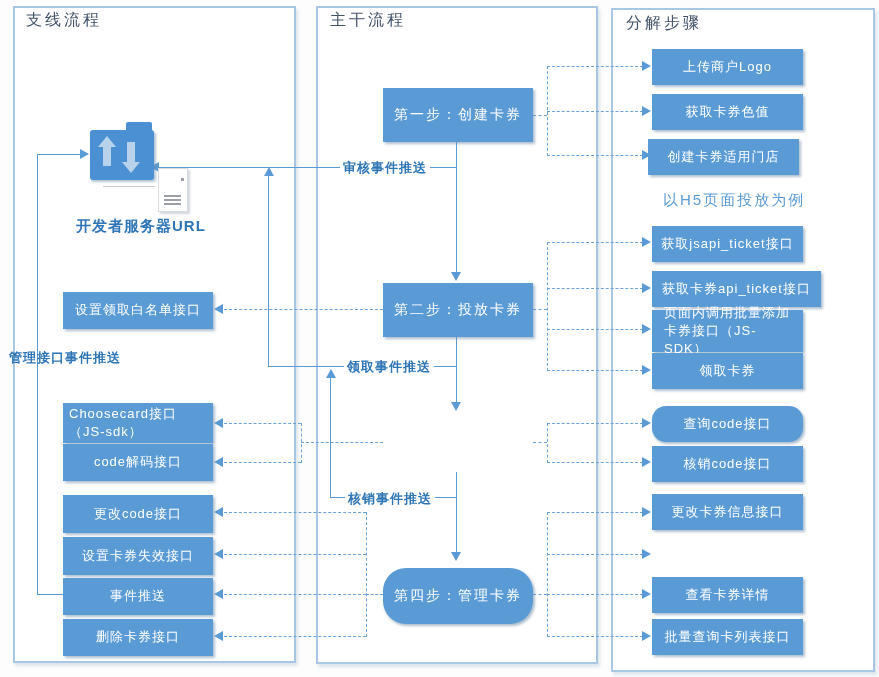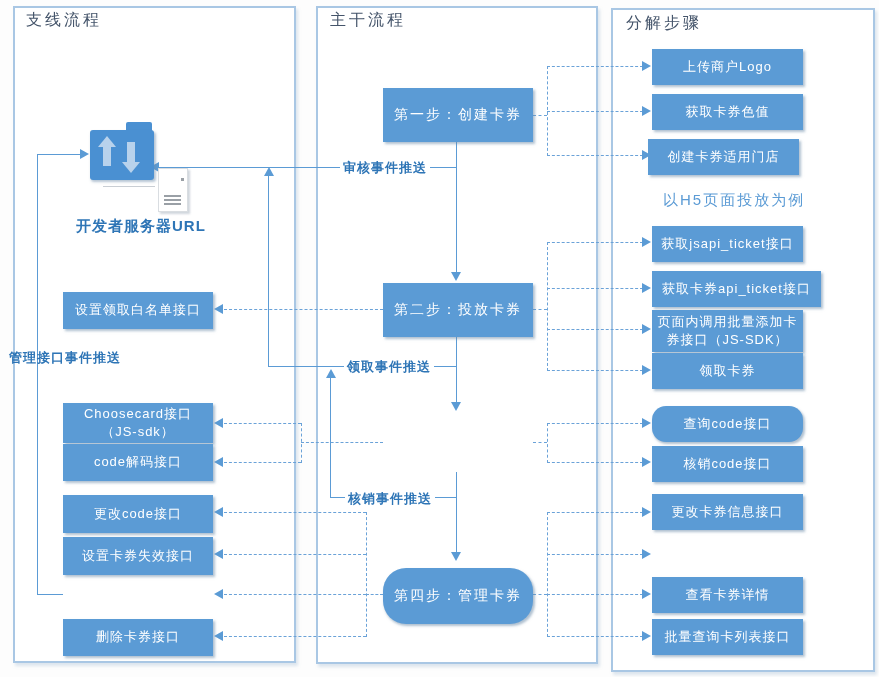--- a/index.html
+++ b/index.html
@@ -9,21 +9,21 @@
   }
   .panel{
     position:absolute;background:#fff;border:2px solid #a9c7e4;
     box-shadow:2px 3px 3px rgba(160,185,210,.35);box-sizing:border-box;
   }
   .panel-title{
     position:absolute;font-size:16px;color:#44546a;letter-spacing:3px;white-space:nowrap;
   }
   .bluebox{
     position:absolute;background:#5b9bd5;color:#fff;display:flex;align-items:center;justify-content:center;
-    text-align:center;font-size:13px;letter-spacing:1px;line-height:1.4;
+    text-align:left;font-size:13px;letter-spacing:1px;line-height:1.4;
     box-shadow:1.5px 2px 2.5px rgba(110,140,170,.55);box-sizing:border-box;padding:2px 6px;
   }
   .stepbox{font-size:14px;letter-spacing:2px;}
   .ln{position:absolute;border-top:1.5px solid #5b9bd5;height:0;}
   .lnv{position:absolute;border-left:1.5px solid #5b9bd5;width:0;}
   .dash{position:absolute;border-top:1.6px dashed #6aa2d8;height:0;}
   .dashv{position:absolute;border-left:1.6px dashed #6aa2d8;width:0;}
   .arr{position:absolute;width:0;height:0;}
   .arr.right{border-top:5px solid transparent;border-bottom:5px solid transparent;border-left:9px solid #5b9bd5;}
   .arr.left{border-top:5px solid transparent;border-bottom:5px solid transparent;border-right:9px solid #5b9bd5;}
@@ -155,39 +155,40 @@
     <div class="doc-line" style="top:30px;"></div>
     <div class="doc-line" style="top:34px;"></div>
   </div>
   <div class="server-label" style="left:76px;top:217px;">开发者服务器URL</div>
 
   <div class="bluebox" style="left:63px;top:292px;width:150px;height:37px;">设置领取白名单接口</div>
   <div class="bluebox" style="left:63px;top:403px;width:150px;height:40px;">Choosecard接口（JS-sdk）</div>
   <div class="bluebox" style="left:63px;top:444px;width:150px;height:37px;">code解码接口</div>
   <div class="bluebox" style="left:63px;top:495px;width:150px;height:38px;">更改code接口</div>
   <div class="bluebox" style="left:63px;top:537px;width:150px;height:38px;">设置卡券失效接口</div>
+  <div class="bluebox" style="left:63px;top:578px;width:150px;height:37px;">事件推送</div>
   <div class="bluebox" style="left:63px;top:619px;width:150px;height:37px;">删除卡券接口</div>
 
   <div class="evlabel" style="left:6px;top:349px;background:transparent;">管理接口事件推送</div>
 
   <div class="bluebox stepbox" style="left:383px;top:88px;width:150px;height:54px;">第一步：创建卡券</div>
   <div class="bluebox stepbox" style="left:383px;top:283px;width:150px;height:54px;">第二步：投放卡券</div>
   <div class="bluebox stepbox" style="left:383px;top:568px;width:150px;height:56px;border-radius:23px;">第四步：管理卡券</div>
 
   <div class="evlabel" style="left:340px;top:159px;">审核事件推送</div>
   <div class="evlabel" style="left:344px;top:358px;">领取事件推送</div>
   <div class="evlabel" style="left:345px;top:490px;">核销事件推送</div>
 
   <div class="bluebox" style="left:652px;top:49px;width:151px;height:36px;">上传商户Logo</div>
   <div class="bluebox" style="left:652px;top:94px;width:151px;height:36px;">获取卡券色值</div>
   <div class="bluebox" style="left:648px;top:139px;width:151px;height:36px;">创建卡券适用门店</div>
   <div class="h5note" style="left:663px;top:191px;">以H5页面投放为例</div>
   <div class="bluebox" style="left:652px;top:226px;width:151px;height:36px;">获取jsapi_ticket接口</div>
   <div class="bluebox" style="left:652px;top:271px;width:169px;height:36px;">获取卡券api_ticket接口</div>
-  <div class="bluebox" style="left:652px;top:310px;width:151px;height:42px;padding:2px 4px;">页面内调用批量添加卡券接口（JS-SDK）</div>
+  <div class="bluebox" style="left:652px;top:310px;width:151px;height:42px;padding:2px 12px;">页面内调用批量添加卡券接口（JS-SDK）</div>
   <div class="bluebox" style="left:652px;top:353px;width:151px;height:36px;">领取卡券</div>
   <div class="bluebox" style="left:652px;top:406px;width:151px;height:36px;border-radius:14px;">查询code接口</div>
   <div class="bluebox" style="left:652px;top:446px;width:151px;height:36px;">核销code接口</div>
   <div class="bluebox" style="left:652px;top:494px;width:151px;height:36px;">更改卡券信息接口</div>
   <div class="bluebox" style="left:652px;top:577px;width:151px;height:36px;">查看卡券详情</div>
   <div class="bluebox" style="left:652px;top:619px;width:151px;height:36px;">批量查询卡列表接口</div>
 
 </div>
 
 </body></html>

